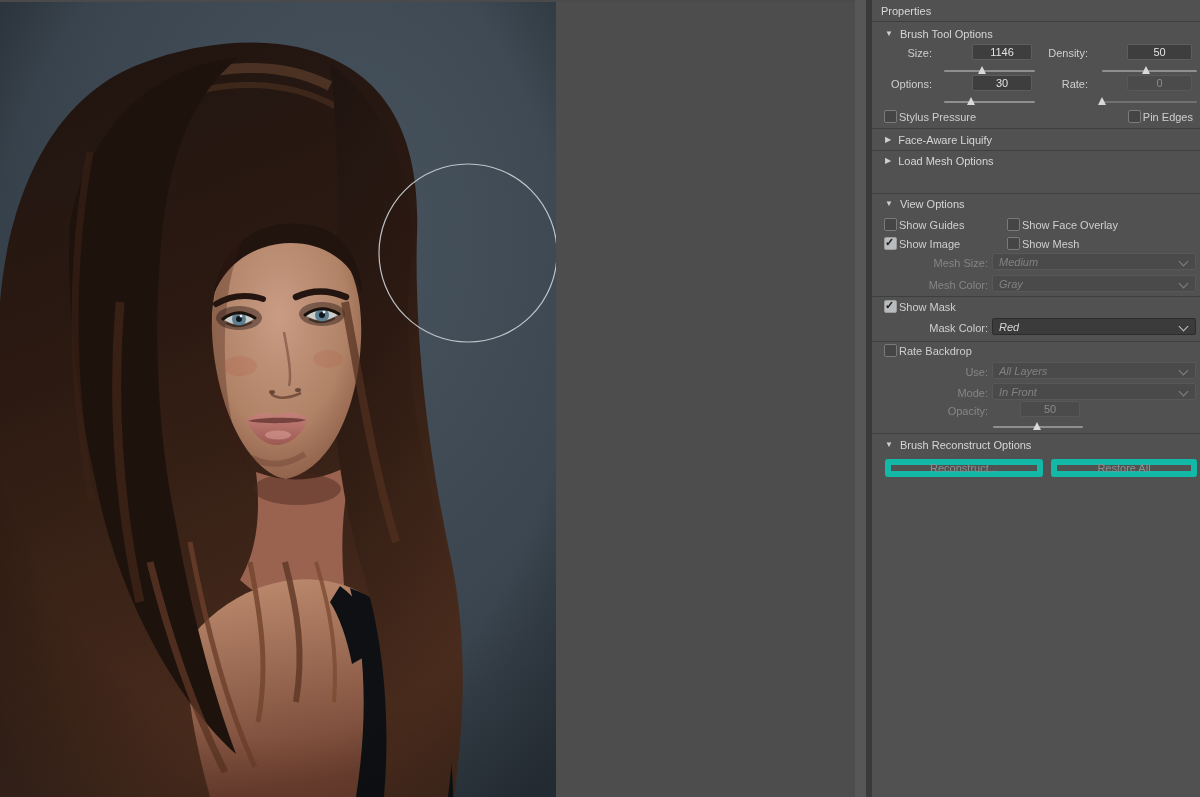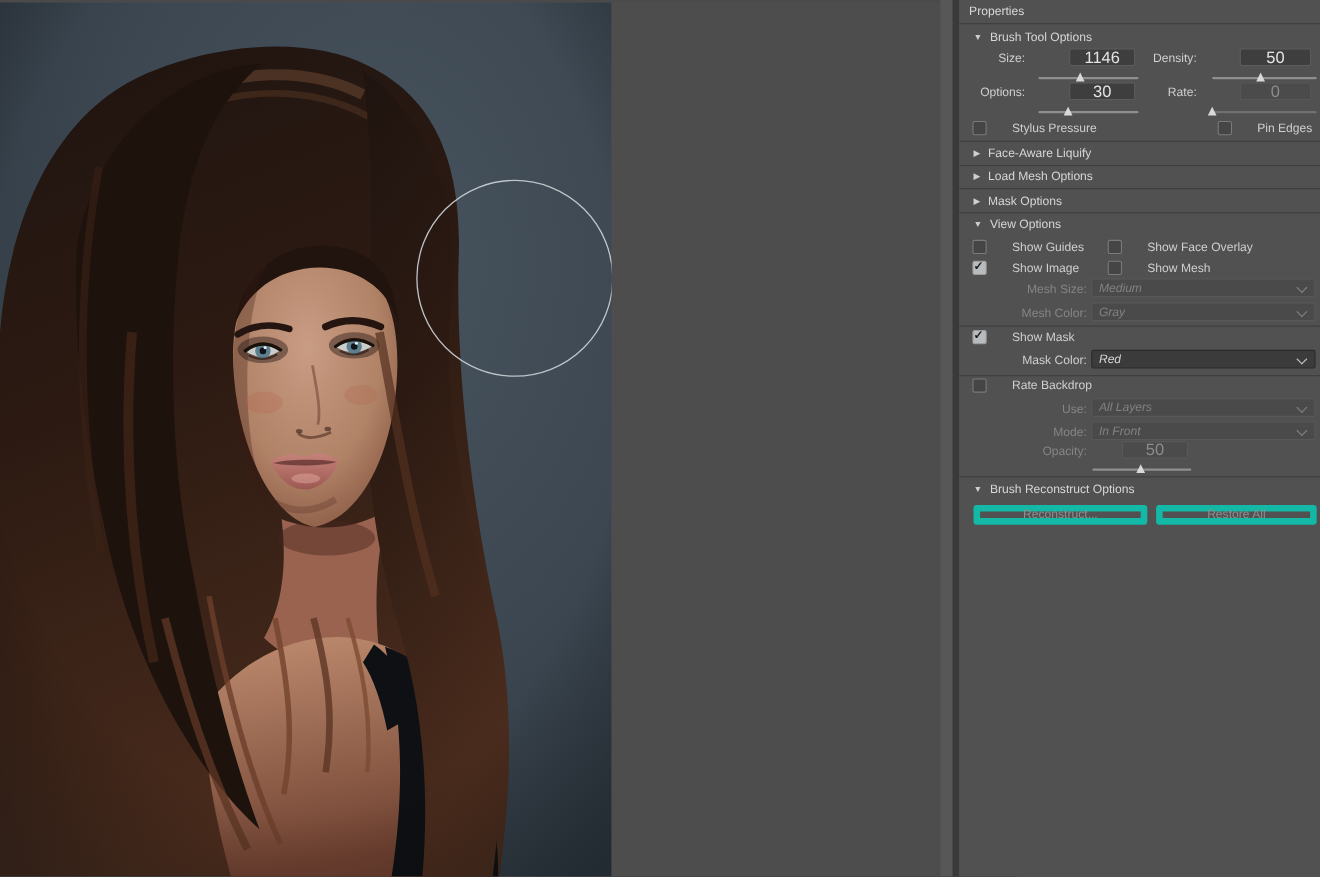--- a/index.html
+++ b/index.html
@@ -24,32 +24,32 @@
   .tri{font-size:8px;color:#cfcfcf;line-height:1;}
   .tri-d::before{content:"▼";}
   .tri-r::before{content:"▶";}
   .sect-row{left:0;width:328px;height:22px;border-top:1px solid #3e3e3e;display:flex;
             align-items:center;gap:7px;padding-left:13px;box-sizing:border-box;color:#d6d6d6;}
 
   .fld-lbl{color:#cfcfcf;text-align:right;}
   .fld-lbl.dis{color:#858585;}
 
   .ninput{height:16px;background:#3e3e3e;border:1px solid #5d5d5d;border-radius:2px;
-          color:#e3e3e3;font-size:15px;text-align:center;box-sizing:border-box;padding:0;
+          color:#e3e3e3;font-size:11px;text-align:center;box-sizing:border-box;padding:0;
           font-family:"Liberation Sans",sans-serif;}
   .ninput.dis{background:#4b4b4b;border-color:#585858;color:#8b8b8b;}
 
   .slider{height:10px;}
   .slider .track{position:absolute;left:0;right:0;top:5px;height:2px;background:#8f8f8f;border-radius:1px;}
   .slider.dis .track{background:#707070;}
   .slider .thumb{position:absolute;top:1px;width:0;height:0;margin-left:-4.5px;
                  border-left:4.5px solid transparent;border-right:4.5px solid transparent;
                  border-bottom:8px solid #d9d9d9;}
 
-  .cbrow{display:flex;align-items:center;gap:23px;height:13px;color:#cfcfcf;}
+  .cbrow{display:flex;align-items:center;gap:2px;height:13px;color:#cfcfcf;}
   .cb{width:11px;height:11px;background:#454545;border:1px solid #7a7a7a;border-radius:2px;
       position:relative;flex:0 0 auto;}
   .cb.on{background:#b9bcbe;border-color:#9c9c9c;}
   .cb.on::after{content:"✓";position:absolute;left:0px;top:-1px;font-size:11px;
                 font-weight:bold;color:#1c1c1c;line-height:11px;}
 
   .dd{height:17px;width:204px;background:#3b3b3b;border:1px solid #2c2c2c;border-radius:2px;
       display:flex;align-items:center;padding:0 20px 0 6px;box-sizing:border-box;position:absolute;font-style:italic;}
   .dd .val{color:#d6d6d6;white-space:nowrap;overflow:hidden;}
   .dd .chev{position:absolute;right:8px;top:4px;width:6px;height:6px;
@@ -234,24 +234,20 @@
     </div>
 
     <div class="abs sect-row" style="top:128px">
       <span class="tri tri-r"></span>
       <span>Face-Aware Liquify</span>
     </div>
     <div class="abs sect-row" style="top:150px;height:21px">
       <span class="tri tri-r"></span>
       <span>Load Mesh Options</span>
     </div>
-    <div class="abs sect-row" style="top:171px">
-      <span class="tri tri-r"></span>
-      <span>Mask Options</span>
-    </div>
     <div class="abs sect-row" style="top:193px;height:20px">
       <span class="tri tri-d"></span>
       <span>View Options</span>
     </div>
 
     <div class="abs cbrow" style="left:12px;top:218px">
       <span class="cb"></span>
       <span>Show Guides</span>
     </div>
     <div class="abs cbrow" style="left:135px;top:218px">

